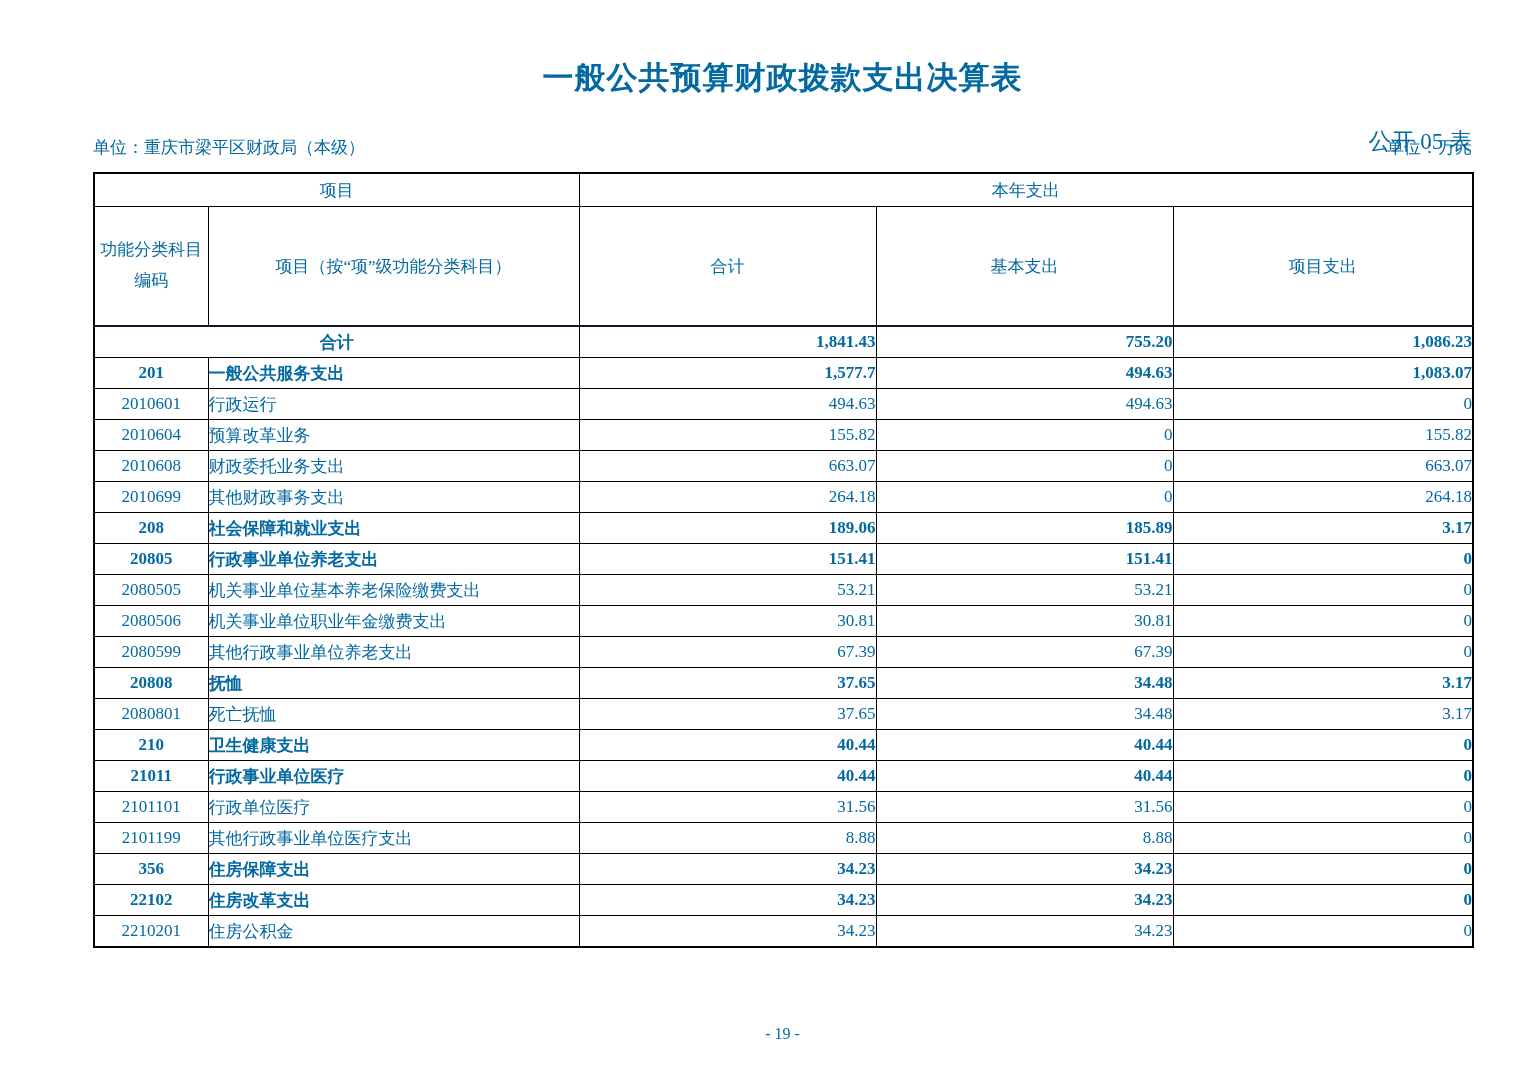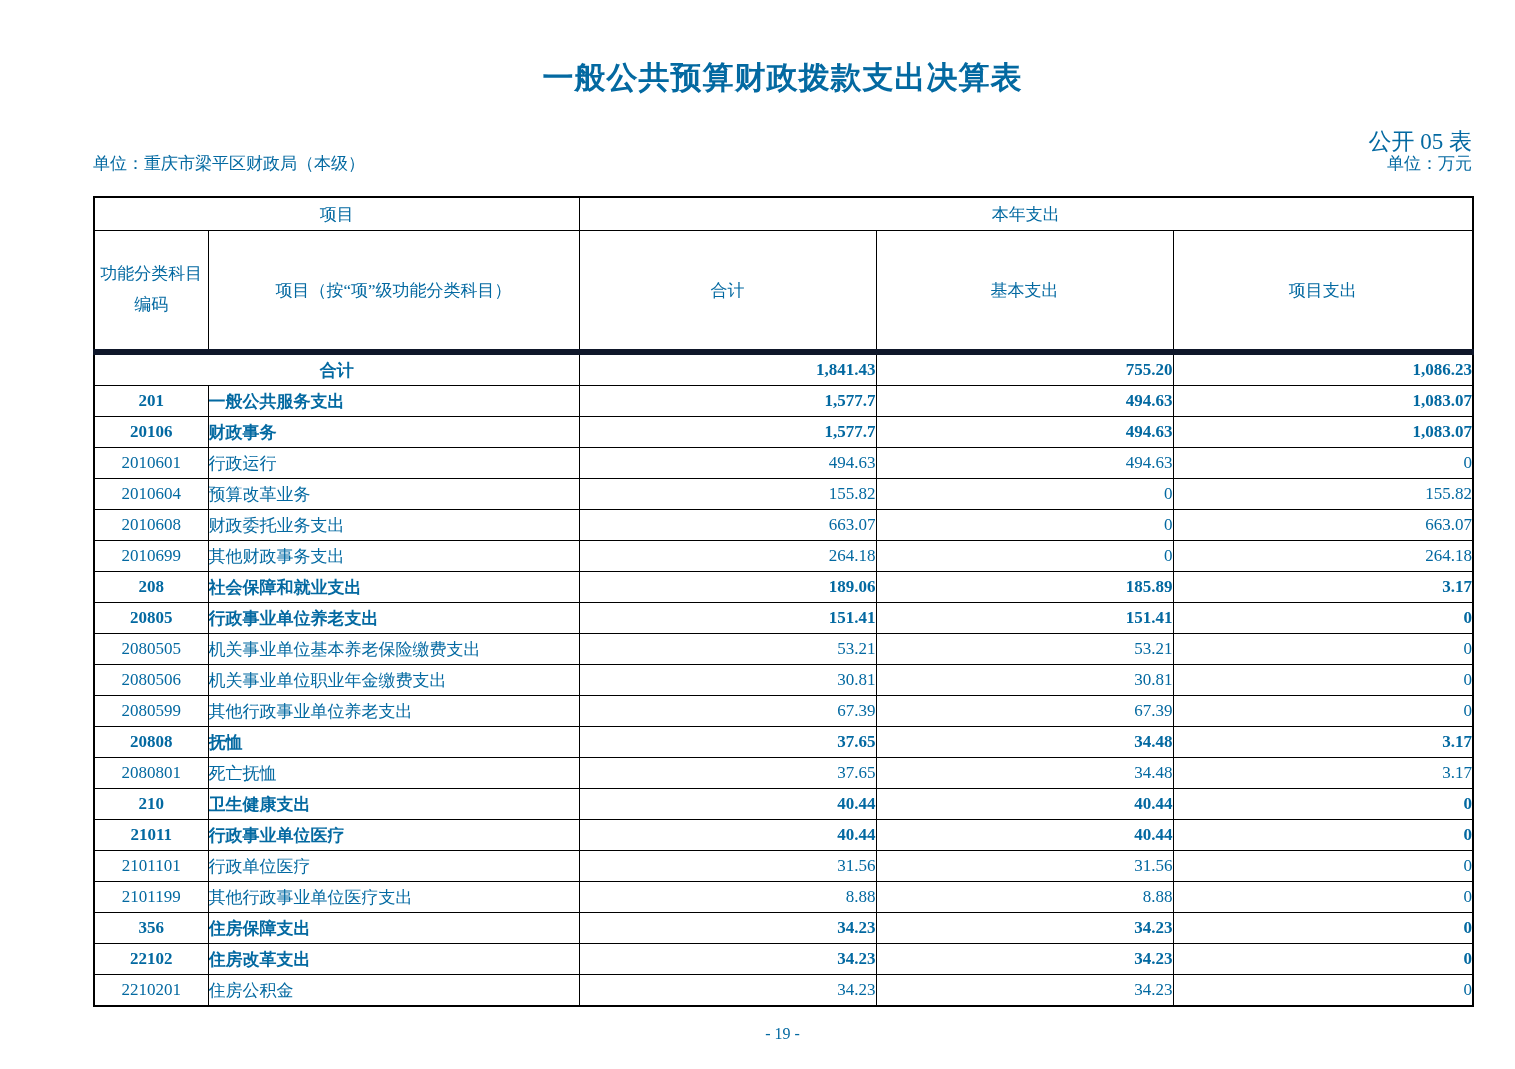--- a/index.html
+++ b/index.html
@@ -15,50 +15,49 @@
   .doc-title{
     position:absolute;top:57px;left:0;width:100%;
     text-align:center;font-size:31px;font-weight:bold;
     letter-spacing:1px;
   }
   .meta-tableno{
     position:absolute;top:126px;right:0;
     font-size:23px;text-align:right;
   }
   .meta-row{
-    position:absolute;top:152px;left:0;width:100%;
+    position:absolute;top:136px;left:0;width:100%;
     font-size:17px;
   }
   .meta-org{float:left;}
   .meta-unit{float:right;}
   table.fin{
     position:absolute;top:172px;left:0;
     width:1379px;
     border-collapse:collapse;
     table-layout:fixed;
-    margin-top:24px;
   }
   table.fin td,table.fin th{
     border:1px solid #000;
     font-size:17px;
     font-weight:normal;
     padding:0;
     vertical-align:middle;
     overflow:hidden;
   }
   table.fin{border:2px solid #000;}
   col.c1{width:114px;}
   col.c2{width:371px;}
   col.c3{width:297px;}
   col.c4{width:297px;}
   col.c5{width:300px;}
   tr.hdr1 th{height:32px;text-align:center;}
   tr.hdr2 th{height:118px;text-align:center;}
   th.code-hdr{white-space:pre-line;line-height:1.8;}
-  tr.hdr2{border-bottom:6px solid #0f172a;}
+  tr.hdr2{border-bottom:2px solid #0f172a;}
   tbody td{height:30px;}
   td.c-code{text-align:center;padding-left:3px;}
   td.c-name{text-align:left;padding-left:6px;}
   td.c-num{text-align:right;padding-right:9px;}
   td.c-merged{text-align:center;}
   tr.bold td{font-weight:bold;}
   .footer-page{
     position:absolute;top:1025px;left:0;width:100%;
     text-align:center;font-size:16px;
   }
@@ -107,27 +106,20 @@
             <td class="c-num">755.20</td>
             <td class="c-num">1,086.23</td>
           </tr>
           <tr class="bold">
             <td class="c-code">201</td>
             <td class="c-name">一般公共服务支出</td>
             <td class="c-num">1,577.7</td>
             <td class="c-num">494.63</td>
             <td class="c-num">1,083.07</td>
           </tr>
-          <tr class="bold">
-            <td class="c-code">20106</td>
-            <td class="c-name">财政事务</td>
-            <td class="c-num">1,577.7</td>
-            <td class="c-num">494.63</td>
-            <td class="c-num">1,083.07</td>
-          </tr>
           <tr>
             <td class="c-code">2010601</td>
             <td class="c-name">行政运行</td>
             <td class="c-num">494.63</td>
             <td class="c-num">494.63</td>
             <td class="c-num">0</td>
           </tr>
           <tr>
             <td class="c-code">2010604</td>
             <td class="c-name">预算改革业务</td>

